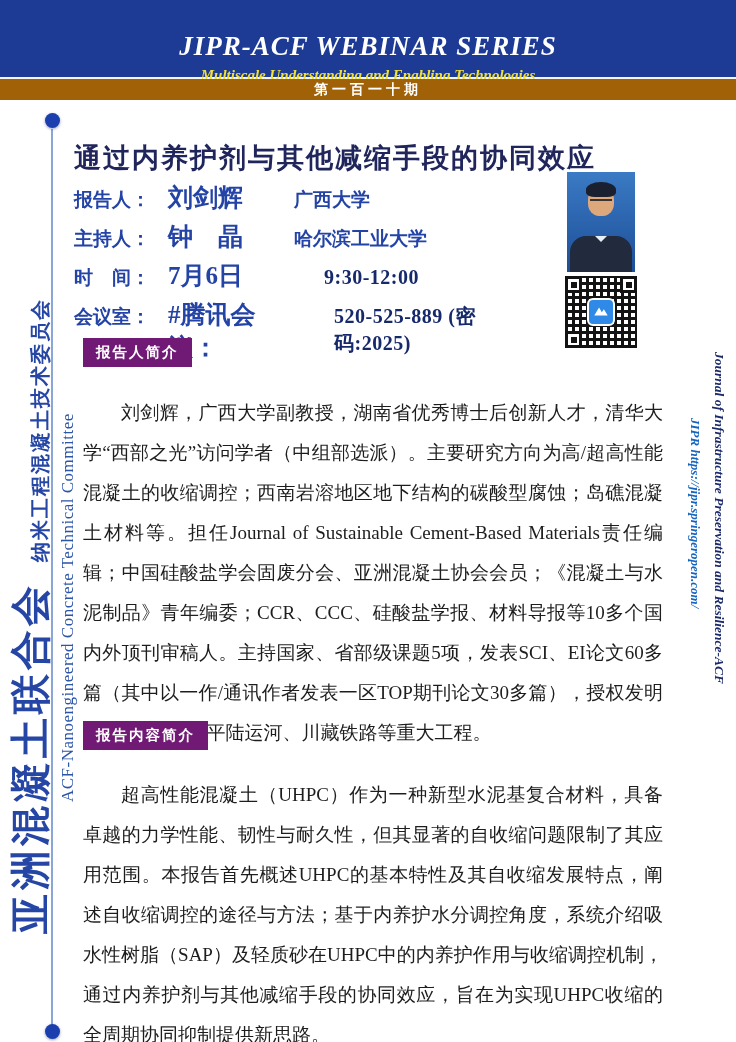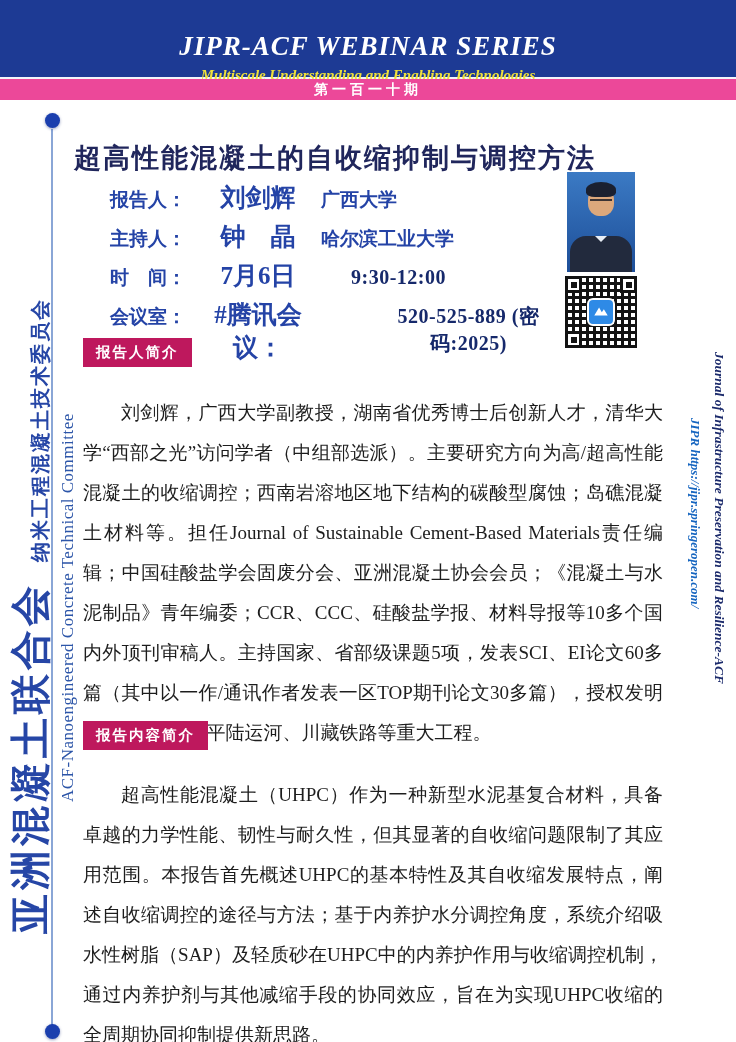--- a/index.html
+++ b/index.html
@@ -5,29 +5,29 @@
   html,body{margin:0;padding:0;background:#fff;}
   .poster{position:relative;width:736px;height:1042px;background:#ffffff;overflow:hidden;
           font-family:"Liberation Serif","DejaVu Serif",serif;}
 
   
   .hdr{position:absolute;left:0;top:0;width:736px;height:77px;background:#1d3a94;
        border-bottom:2px solid #f2f5fb;text-align:center;color:#fff;}
   .hdr-title{font-style:italic;font-weight:bold;font-size:27px;letter-spacing:1px;padding-top:4px;margin-top:27px;}
   .hdr-sub1{color:#f0e13a;font-style:italic;font-weight:bold;font-size:14.5px;margin-top:2px;}
   .hdr-sub2{color:#f0e13a;font-style:italic;font-weight:bold;font-size:15px;margin-top:5px;}
-  .episode-strip{position:absolute;left:0;top:79px;width:736px;height:21px;background:#ec4899;
+  .episode-strip{position:absolute;left:0;top:79px;width:736px;height:21px;background:#a16207;
        color:#fff;font-weight:bold;font-size:14px;line-height:21px;text-align:center;letter-spacing:4px;}
 
   
   .talk-title{position:absolute;left:60px;top:122px;width:550px;text-align:center;
        font-size:27px;font-weight:bold;color:#20265c;letter-spacing:2px;}
 
   
-  .info{position:absolute;left:101px;top:181px;width:475px;text-align:center;}
+  .info{position:absolute;left:74px;top:181px;width:475px;}
   .row{display:flex;align-items:baseline;height:39px;font-weight:bold;}
   .lbl{color:#2443a6;font-size:19px;width:94px;flex:none;}
   .val{color:#2443a6;font-size:25px;width:126px;flex:none;}
   .det{font-size:19px;}
   .det.cal{color:#2443a6;}
   .det.tm{color:#16296b;font-size:20px;letter-spacing:.5px;margin-left:40px;}
   .row:nth-child(3) .det{margin-left:30px;}
 
   
   .photo{position:absolute;left:567px;top:172px;width:68px;height:100px;
@@ -49,21 +49,21 @@
         repeating-linear-gradient(0deg,#131313 0 3px,#fff 3px 7px);}
   .fp{position:absolute;width:11px;height:11px;border:3px solid #131313;background:#fff;}
   .fp::after{content:"";position:absolute;left:2.5px;top:2.5px;width:6px;height:6px;background:#131313;}
   .fp.tl{left:0;top:0;} .fp.tr{right:0;top:0;} .fp.bl{left:0;bottom:0;}
   .qr-logo{position:absolute;left:50%;top:50%;width:24px;height:24px;margin:-14px 0 0 -14px;
       background:#2e8ae6;border-radius:6px;border:2px solid #fff;}
   .qr-logo::after{content:"";position:absolute;left:4px;top:5px;width:16px;height:13px;background:#fff;
       clip-path:polygon(8% 80%,38% 20%,55% 55%,68% 32%,92% 80%);}
 
   
-  .badge{position:absolute;background:#be185d;color:#fff;font-weight:bold;font-size:14.5px;
+  .badge{position:absolute;background:#701a75;color:#fff;font-weight:bold;font-size:14.5px;
       padding:5px 13px;letter-spacing:2px;}
   .badge.b1{left:83px;top:338px;}
   .badge.b2{left:83px;top:721px;}
   .para{position:absolute;left:83px;width:580px;font-size:19px;line-height:40px;color:#1d1d1d;
       text-align:justify;text-indent:2em;}
   .para.p1{top:374px;}
   .para.p2{top:756px;}
 
   
   .rail-line{position:absolute;left:51px;top:129px;width:2px;height:898px;background:#8aa6d6;}
@@ -85,21 +85,21 @@
 <div class="poster">
 
   <header class="hdr">
     <div class="hdr-title">JIPR-ACF WEBINAR SERIES</div>
     <div class="hdr-sub2">Multiscale Understanding and Enabling Technologies</div>
   </header>
   <div class="episode-strip">
     <span>第一百一十期</span>
   </div>
 
-  <h1 class="talk-title">超高性能混凝土的自收缩抑制与调控方法</h1>
+  <h1 class="talk-title">通过内养护剂与其他减缩手段的协同效应</h1>
 
   <section class="info">
     <div class="row">
       <span class="lbl">报告人：</span>
       <span class="val">刘剑辉</span>
       <span class="det cal">广西大学</span>
     </div>
     <div class="row">
       <span class="lbl">主持人：</span>
       <span class="val">钟　晶</span>

